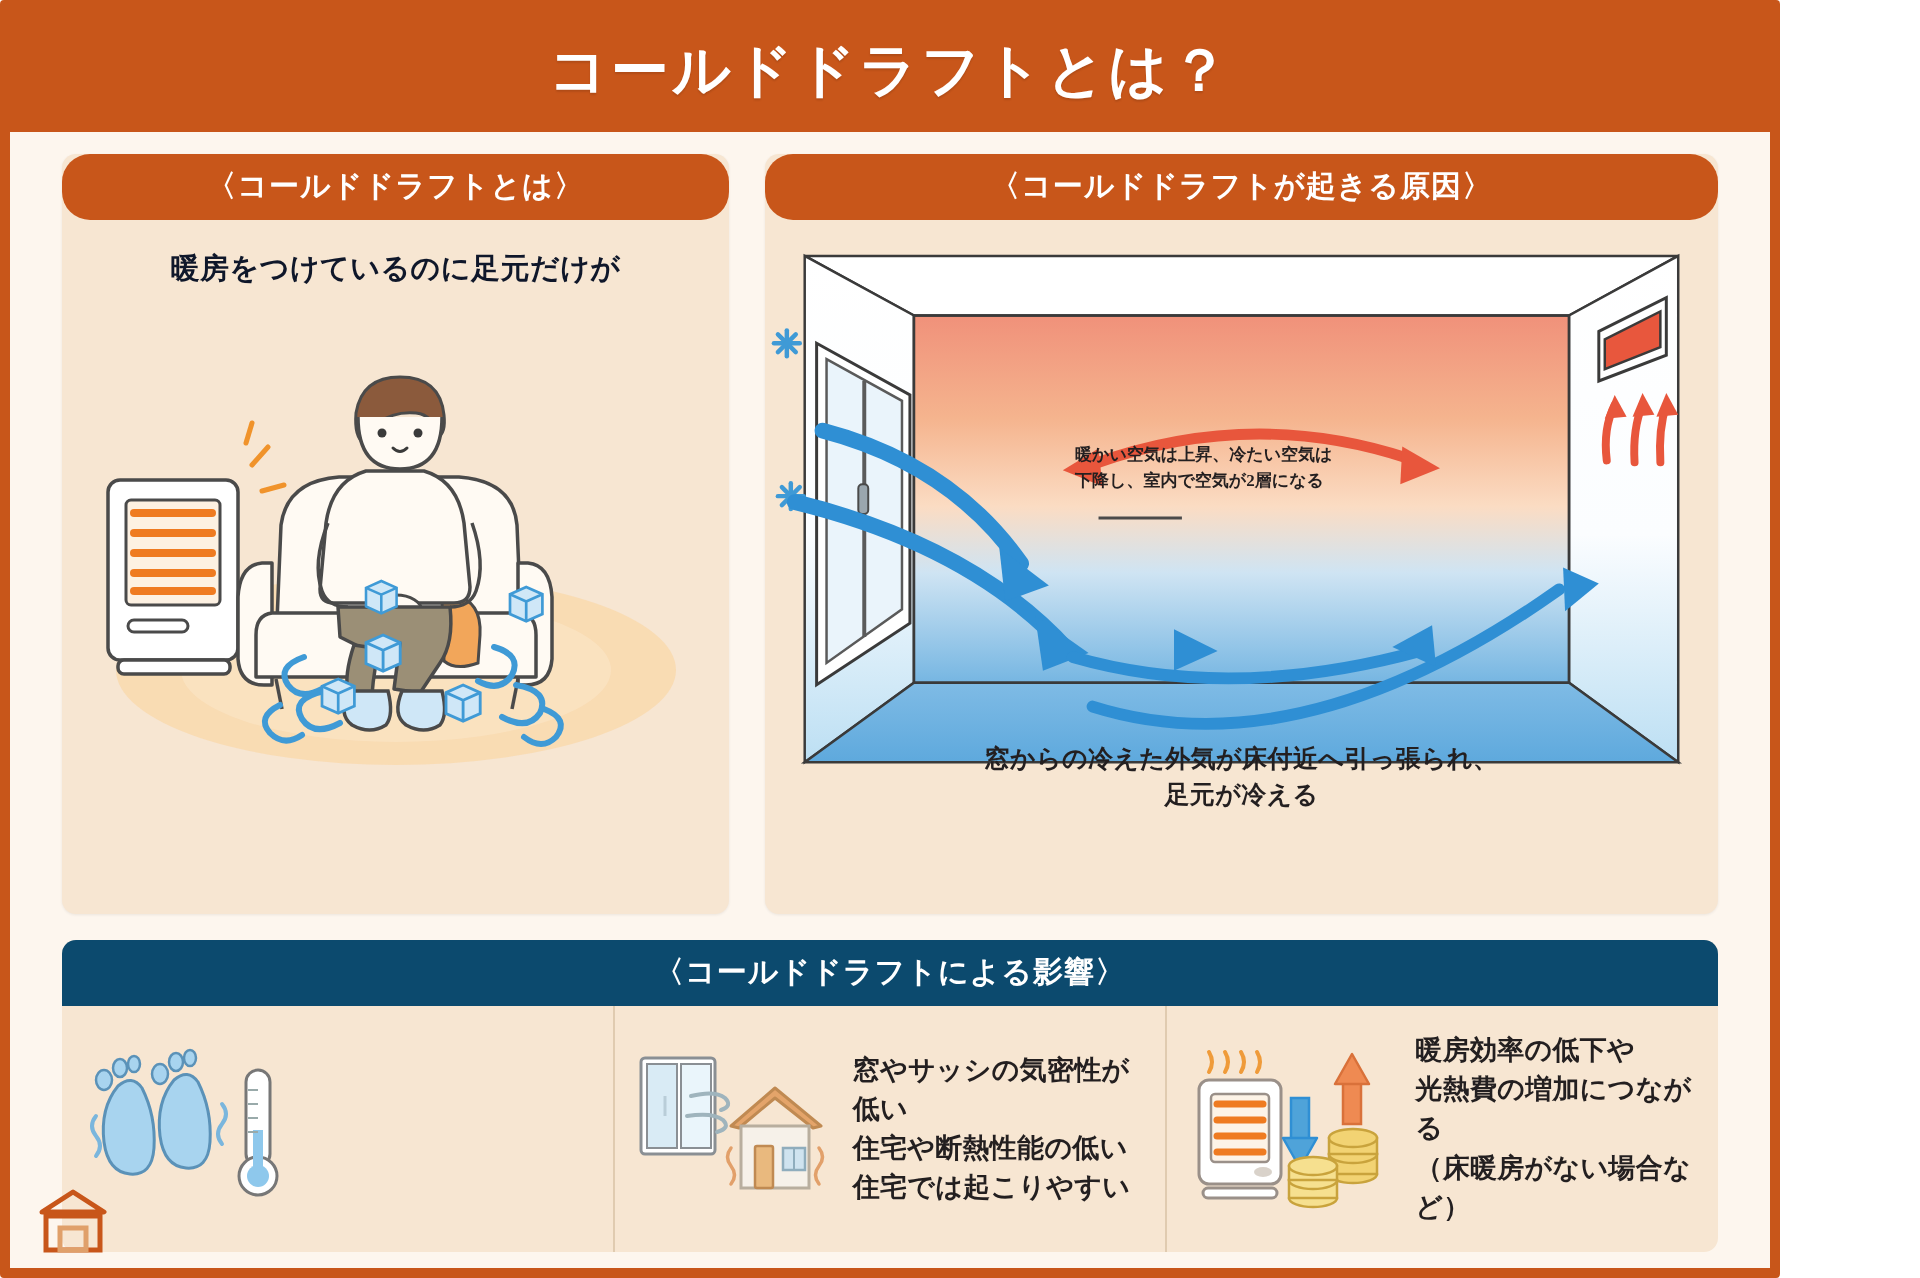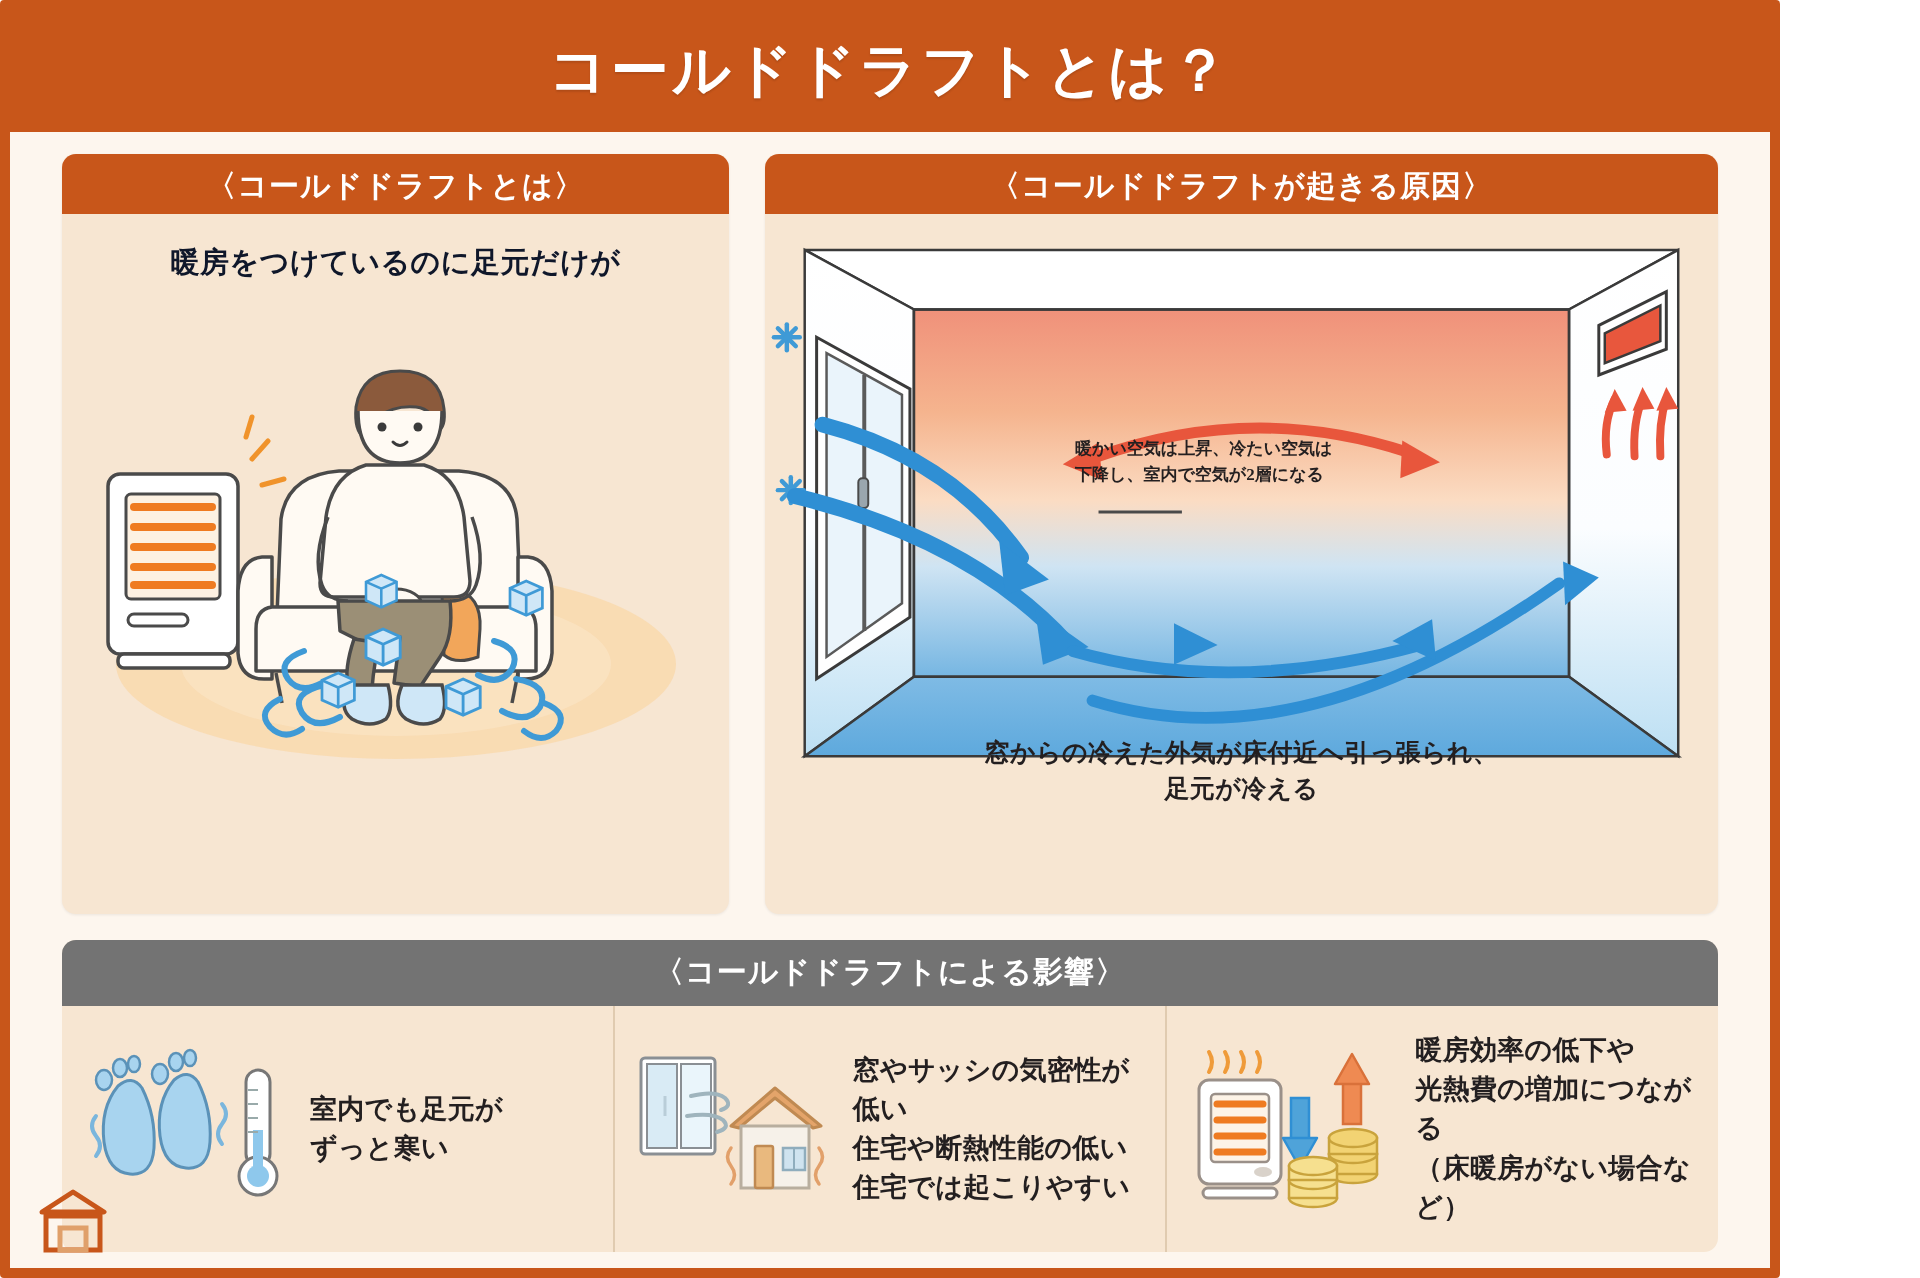--- a/index.html
+++ b/index.html
@@ -41,22 +41,23 @@
     border-radius: 14px;
     overflow: hidden;
     box-shadow: 0 1px 3px rgba(0,0,0,.07);
   }
   .panel-header {
     background: #c8561a;
     color: #fff;
     font-size: 30px;
     font-weight: bold;
     text-align: center;
-    padding: 12px 0 7px 0;
+    padding: 12px 0 13px 0;
     letter-spacing: 1px;
+    border-radius: 28px;
   }
   .panel-left { width: 700px; height: 760px; }
   .panel-right { width: 1000px; height: 760px; font-family: Liberation Serif, serif; }
 
   .left-lead {
     text-align: center;
     color: #0f172a;
     font-size: 29px;
     font-weight: bold;
     line-height: 1.42;
@@ -77,21 +78,21 @@
   }
 
   
   .effects {
     margin: 26px 52px 0 52px;
     background: #f7e6d2;
     border-radius: 14px;
     overflow: hidden;
   }
   .effects-header {
-    background: #737373;
+    background: #0c4a6e;
     color: #fff;
     font-size: 30px;
     font-weight: bold;
     text-align: center;
     padding: 12px 0 13px 0;
     letter-spacing: 1px;
   }
   .effects-row { display: flex; height: 246px; }
   .effect-cell {
     flex: 1;
@@ -373,22 +374,20 @@
               <rect x="171" y="86" width="10" height="46" fill="#8ec8ec"></rect>
               <g stroke="#9aa" stroke-width="2">
                 <line x1="166" y1="46" x2="176" y2="46"></line>
                 <line x1="166" y1="60" x2="176" y2="60"></line>
                 <line x1="166" y1="74" x2="176" y2="74"></line>
                 <line x1="166" y1="88" x2="176" y2="88"></line>
               </g>
             </g>
           </svg>
         </div>
-        <div class="effect-text">室内でも足元が
-ずっと寒い</div>
       </div>
 
       <div class="effect-cell">
         <div class="effect-icon">
           <svg width="200" height="170" viewBox="0 0 200 170">
 
             <g>
               <rect x="6" y="14" width="74" height="96" rx="4" fill="#ffffff" stroke="#8a8f94" stroke-width="3"></rect>
               <rect x="12" y="20" width="30" height="84" fill="#d9ebf5" stroke="#8a8f94" stroke-width="2"></rect>
               <rect x="46" y="20" width="30" height="84" fill="#eaf5fb" stroke="#8a8f94" stroke-width="2"></rect>

